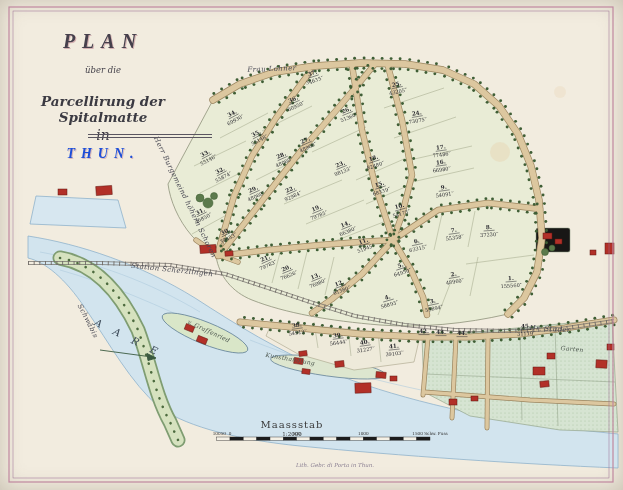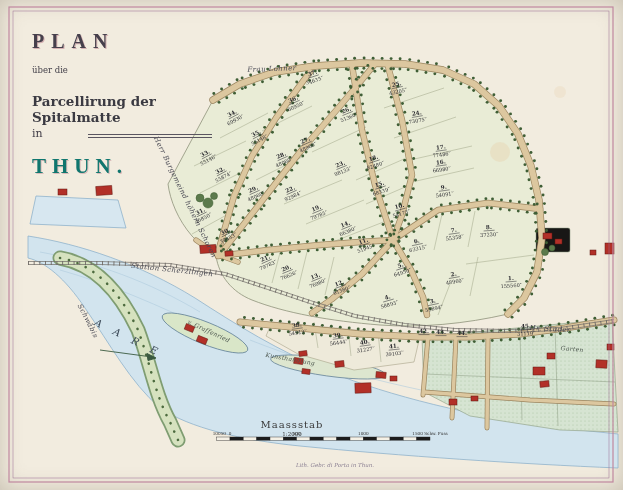--- a/index.html
+++ b/index.html
@@ -1,26 +1,26 @@
 <!DOCTYPE html>
 <html><head>
 <meta charset="utf-8">
 <style>
   html,body{margin:0;padding:0;background:#d8d2c2;}
   .page{position:relative;width:623px;height:490px;background:#f2ecdf;overflow:hidden;
         box-shadow:inset 0 0 22px rgba(95,82,60,.28);font-family:"DejaVu Serif",serif;}
   svg{position:absolute;left:0;top:0;}
-  .title-block{position:absolute;left:32px;top:30px;width:162px;color:#3e3a44;z-index:5;}
+  .title-block{position:absolute;left:22px;top:30px;width:162px;text-align:center;color:#3e3a44;z-index:5;font-style:italic;}
   .t-plan{font-family:"Liberation Serif",serif;font-weight:bold;font-size:20px;letter-spacing:7px;
           color:#46404c;text-shadow:1px 1px 0 rgba(160,70,95,.35);}
   .t-sub{font-size:8.5px;margin-top:12px;color:#44414a;}
   .t-main{font-family:"DejaVu Serif",serif;font-weight:bold;font-size:13.5px;margin-top:18px;color:#3b3a42;}
-  .t-in{font-size:11px;margin-top:2px;}
-  .t-thun{font-family:"Liberation Serif",serif;font-weight:bold;font-size:21px;letter-spacing:6px;
-          margin-top:14px;color:#0f766e;text-shadow:1px 1px 0 rgba(160,70,95,.3);}
+  .t-in{font-size:14px;margin-top:2px;}
+  .t-thun{font-family:"Liberation Serif",serif;font-weight:bold;font-size:14px;letter-spacing:6px;
+          margin-top:3px;color:#1d4ed8;text-shadow:1px 1px 0 rgba(160,70,95,.3);}
   .title-rule{position:absolute;left:88px;top:134px;width:124px;border-top:1px solid #5a5560;
               border-bottom:1px solid #5a5560;height:2px;z-index:5;}
   .scale-caption{position:absolute;left:252px;top:419px;width:80px;text-align:center;z-index:5;color:#3a3a3a;}
   .scale-caption .cap{font-size:10px;letter-spacing:1px;}
   .scale-caption .ratio{font-size:5.5px;margin-top:1px;}
   .imprint{position:absolute;left:270px;top:462px;width:130px;text-align:center;font-size:5.5px;
            color:#8a7f92;z-index:5;font-style:italic;}
   
   text{text-anchor:middle;}
   .cursive{font-family:"DejaVu Serif",serif;font-style:italic;font-size:7px;fill:#474752;letter-spacing:.4px;}

